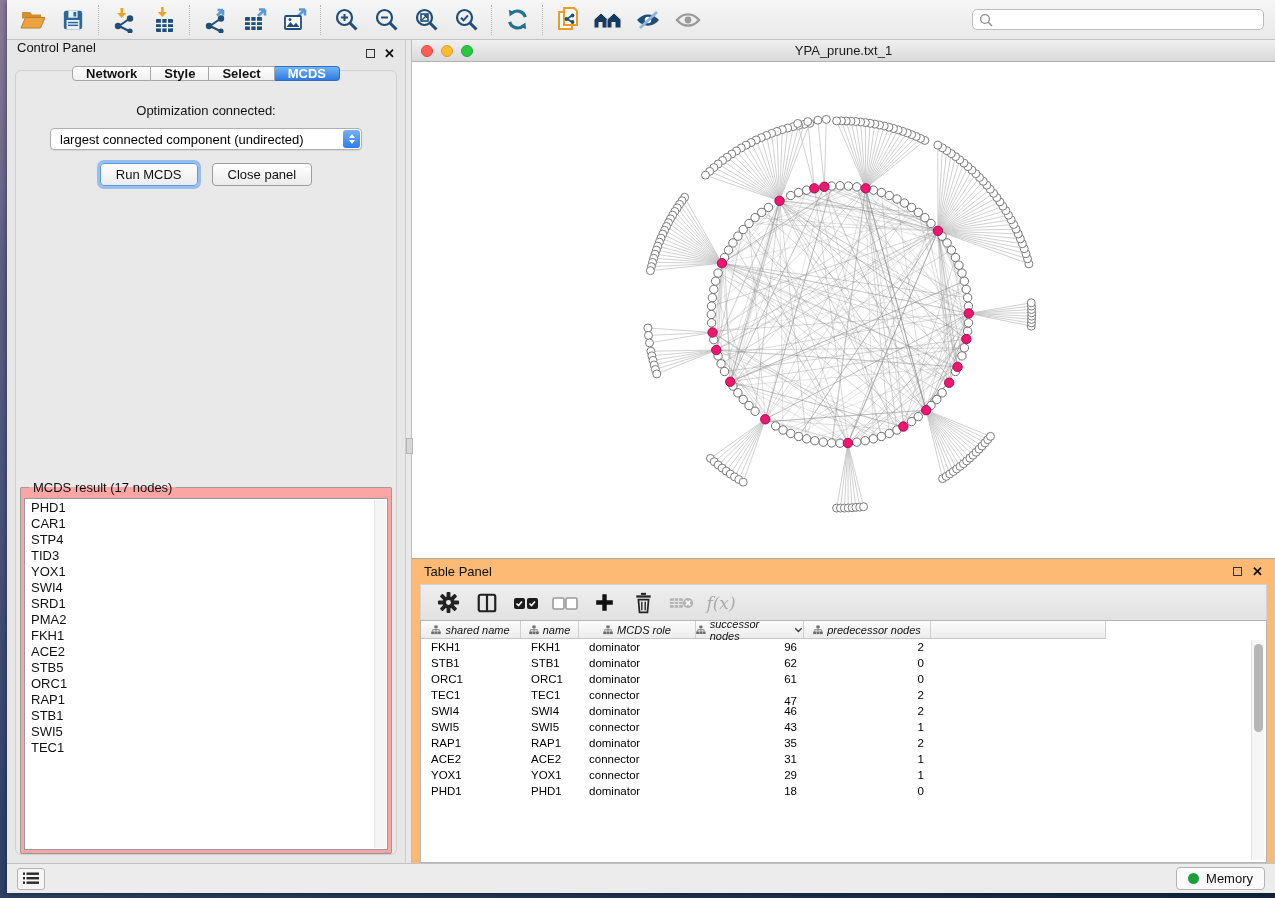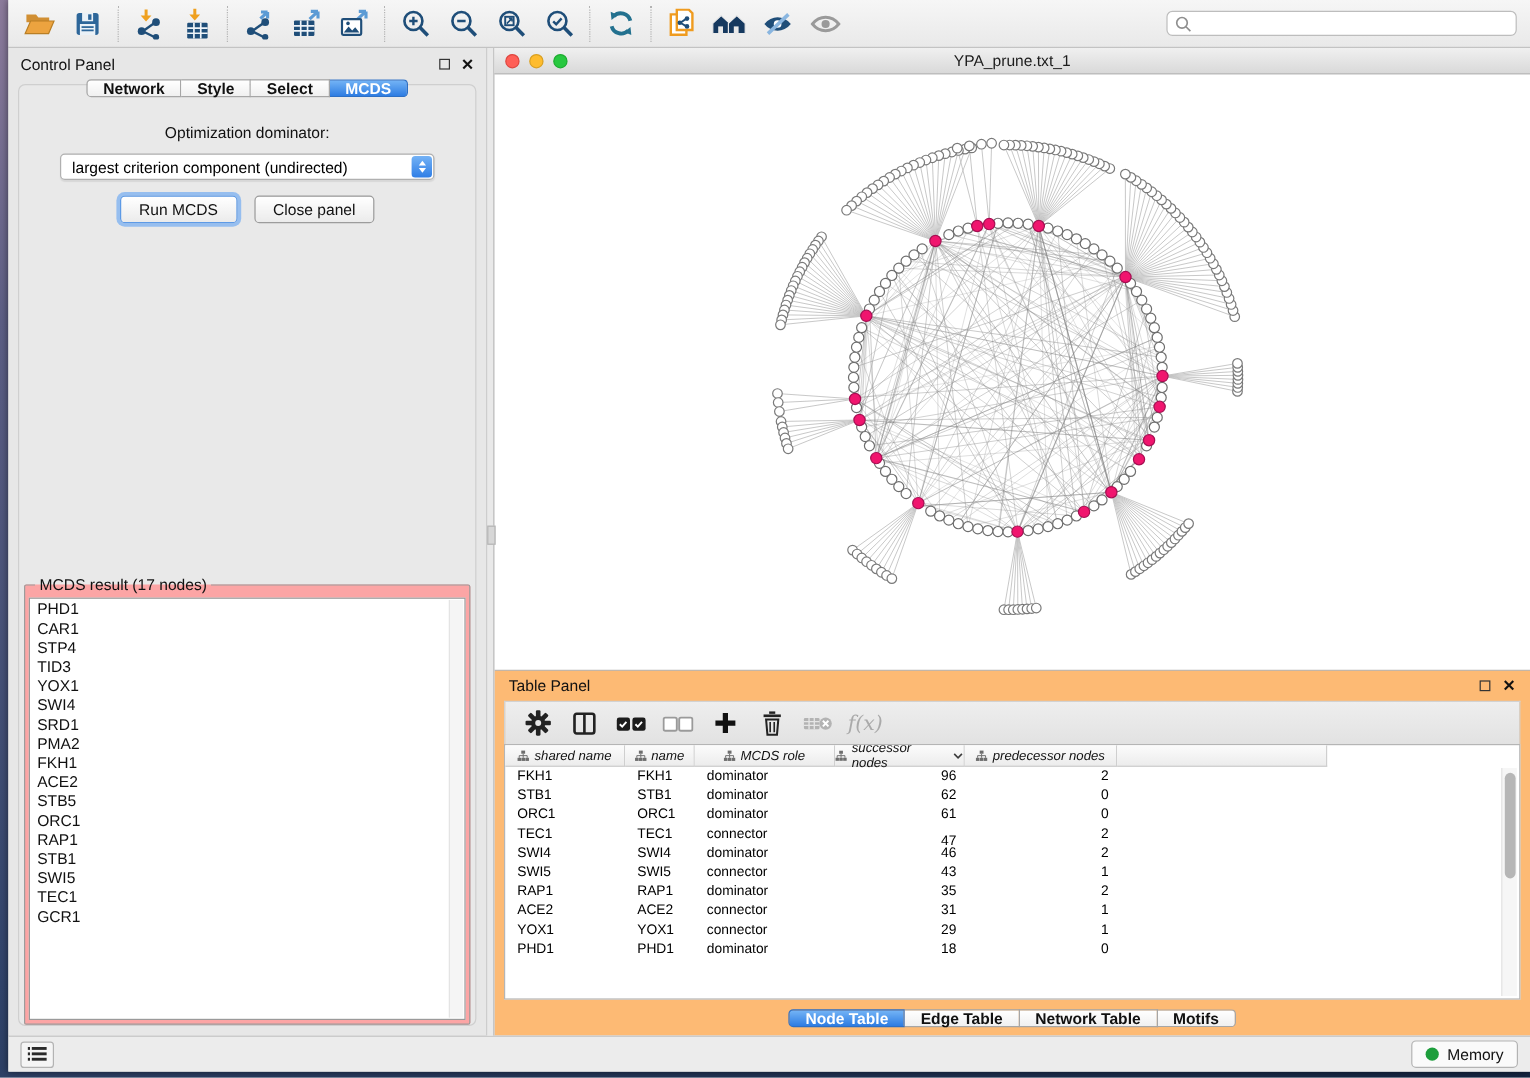--- a/index.html
+++ b/index.html
@@ -18,21 +18,21 @@
   .search-wrap { margin-left:auto; margin-right:5px; position:relative; }
   .search-wrap svg { position:absolute; left:7px; top:4px; }
   .search-input { width:292px; height:21px; border:1px solid #bdbdbd; border-radius:5px;
     background:#fff; padding:0 8px 0 26px; font-size:13px; outline:none; }
 
   
   .workspace { flex:1; display:flex; min-height:0; }
 
   
   .control-panel { width:398px; flex:0 0 398px; background:#e7e7e7; display:flex; flex-direction:column; }
-  .panel-hdr { height:26px; flex:0 0 26px; display:flex; align-items:center; padding:0 10px; font-size:13px; color:#111; }
+  .panel-hdr { height:26px; flex:0 0 26px; display:flex; padding:0 10px; font-size:13px; color:#111; }
   .panel-hdr .hdr-icons { margin-left:auto; display:flex; gap:9px; align-items:center; }
   .float-box { width:9px; height:9px; border:1.5px solid #333; display:inline-block; }
   .close-x { font-size:13px; font-weight:bold; color:#111; line-height:1; }
 
   .cp-body { flex:1; display:flex; flex-direction:column; padding:0 8px 8px; position:relative; }
   .seg-row { display:flex; justify-content:center; position:relative; z-index:2; }
   .seg { height:15px; padding:0 13px; display:flex; align-items:center; font-size:13px;
     background:linear-gradient(#ffffff,#f0f0f0); border:1px solid #a6a6a6; border-left:none; color:#111;font-weight:bold; }
   .seg:first-child { border-left:1px solid #a6a6a6; border-radius:4px 0 0 4px; }
   .seg:last-child { border-radius:0 4px 4px 0; }
@@ -283,23 +283,23 @@
         </span>
       </div>
       <div class="cp-body">
         <div class="seg-row" id="cp-tabs">
             <div class="seg">Network</div>
             <div class="seg">Style</div>
             <div class="seg">Select</div>
             <div class="seg active">MCDS</div>
           </div>
         <div class="cp-box">
-          <div class="opt-label">Optimization dominator:</div>
+          <div class="opt-label">Optimization connected:</div>
           <div class="dropdown">
-            <span>largest criterion component (undirected)</span>
+            <span>largest connected component (undirected)</span>
             <span class="dd-stepper">
               <span class="tri-up"></span>
                 <span class="tri-dn"></span>
             </span>
           </div>
           <div class="btn-row">
             <button class="mac-btn focused">Run MCDS</button>
             <button class="mac-btn">Close panel</button>
           </div>
           <fieldset class="result">
@@ -315,21 +315,20 @@
                   <div>SRD1</div>
                   <div>PMA2</div>
                   <div>FKH1</div>
                   <div>ACE2</div>
                   <div>STB5</div>
                   <div>ORC1</div>
                   <div>RAP1</div>
                   <div>STB1</div>
                   <div>SWI5</div>
                   <div>TEC1</div>
-                  <div>GCR1</div>
                 </div>
               <div class="rl-scroll"></div>
             </div>
           </fieldset>
         </div>
       </div>
     </div>
 
     <div class="splitter">
       <div class="split-handle"></div>
@@ -1137,28 +1136,20 @@
                 <div class="td left" style="width: 58px;">PHD1</div>
                 <div class="td left" style="width: 117px;">dominator</div>
                 <div class="td right" style="width: 108px;">18</div>
                 <div class="td right" style="width: 127px;">0</div>
               </div>
             </div>
           <div class="vscroll">
             <div class="vthumb"></div>
           </div>
         </div>
-        <div class="tp-tabs">
-          <div class="seg-row" id="tp-tabs">
-              <div class="seg active">Node Table</div>
-              <div class="seg">Edge Table</div>
-              <div class="seg">Network Table</div>
-              <div class="seg">Motifs</div>
-            </div>
-        </div>
       </div>
     </div>
   </div>
 
   <div class="statusbar">
     <div class="list-btn">
       <svg width="16" height="13" viewBox="0 0 16 13">
         <g fill="#2b2b2b">
           <rect x="0" y="0.5" width="2" height="2.4"></rect>
             <rect x="3.5" y="0.5" width="12.5" height="2.4"></rect>

